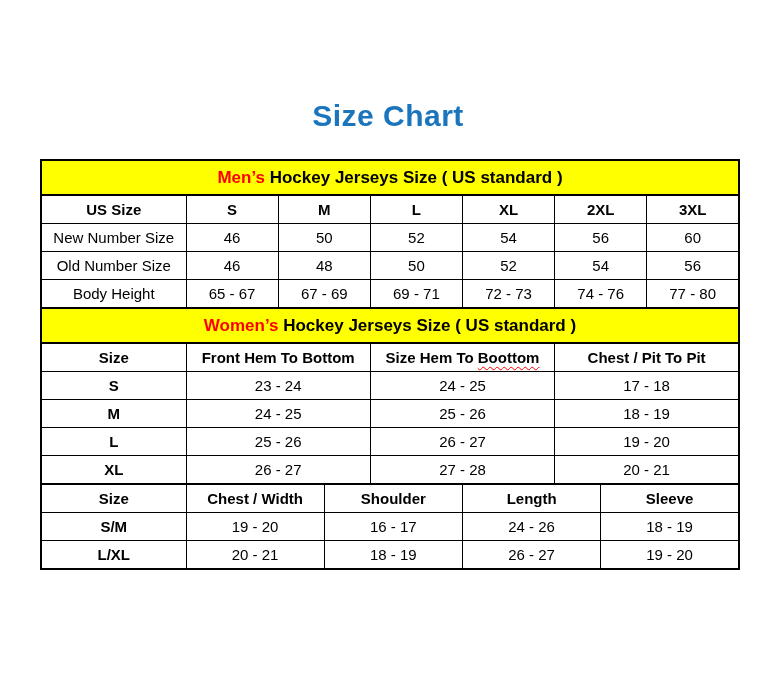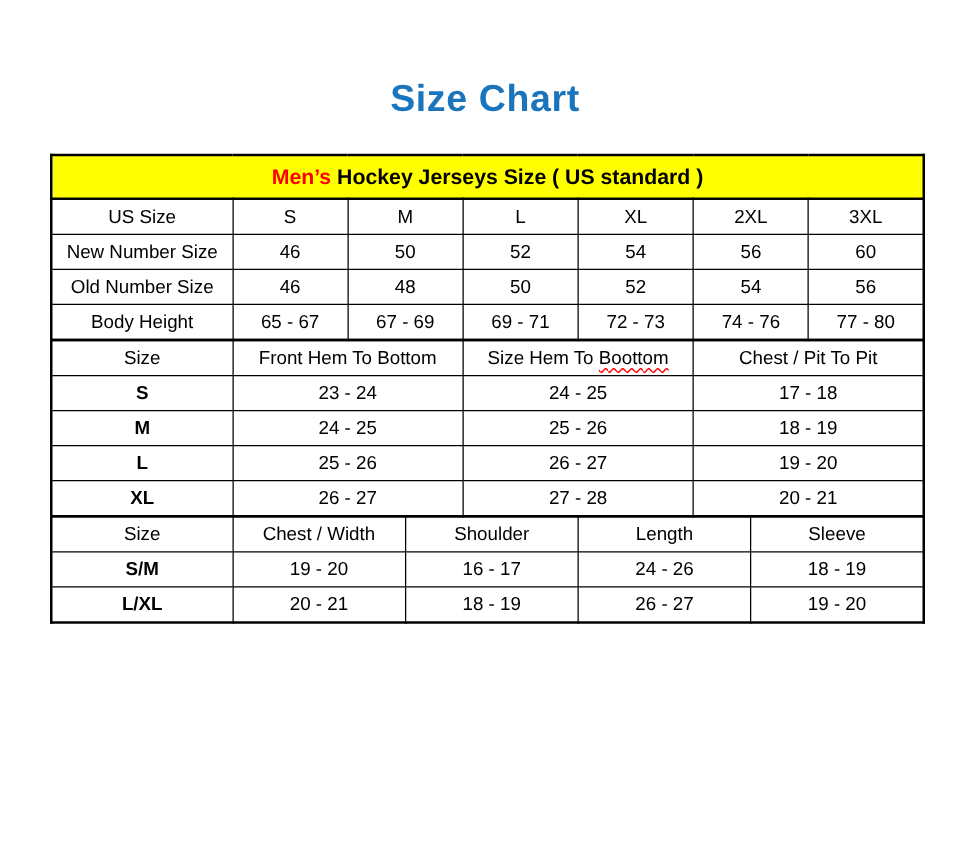--- a/index.html
+++ b/index.html
@@ -10,21 +10,21 @@
     color: #000000;
   }
   .page {
     width: 776px;
     height: 692px;
     background: #ffffff;
     overflow: hidden;
   }
   .title {
     margin: 0;
-    padding-top: 62px;
+    padding-top: 98px;
     text-align: center;
     font-size: 30px;
     line-height: 36px;
     font-weight: bold;
     color: #1B75BC;
     letter-spacing: 0.5px;
   }
   .chart {
     width: 748px;
     margin: 25px 0 0 40px;
@@ -49,21 +49,21 @@
     white-space: nowrap;
   }
   td.band {
     background: #FFFF00;
     border: 2px solid #000000;
     font-weight: bold;
     font-size: 17px;
     height: 33px;
   }
   td.band .hl { color: #FF0000; }
-  tr.head td { font-weight: normal; text-align: center; }
+  tr.head td { font-weight: bold; text-align: center; }
   td.lbl-b { font-weight: bold; }
   .sq {
     text-decoration-line: underline;
     text-decoration-style: wavy;
     text-decoration-color: #FF0000;
     text-decoration-thickness: 1px;
     text-underline-offset: 3px;
   }
 </style>
 </head>
@@ -122,20 +122,23 @@
       </tr>
     </tbody>
       </table>
 
     <table class="section">
       <colgroup>
           <col style="width:145px">
           <col span="3">
         </colgroup>
       <tbody>
+          <tr>
+        <td colspan="4" class="band"><span class="hl">Women’s</span><span> Hockey Jerseys Size ( US standard )</span></td>
+      </tr>
       <tr class="head">
         <td>Size</td>
         <td>Front Hem To Bottom</td>
         <td><span>Size Hem To </span><span class="sq">Boottom</span></td>
         <td>Chest / Pit To Pit</td>
       </tr>
       <tr>
         <td class="lbl-b">S</td>
         <td>23 - 24</td>
         <td>24 - 25</td>

